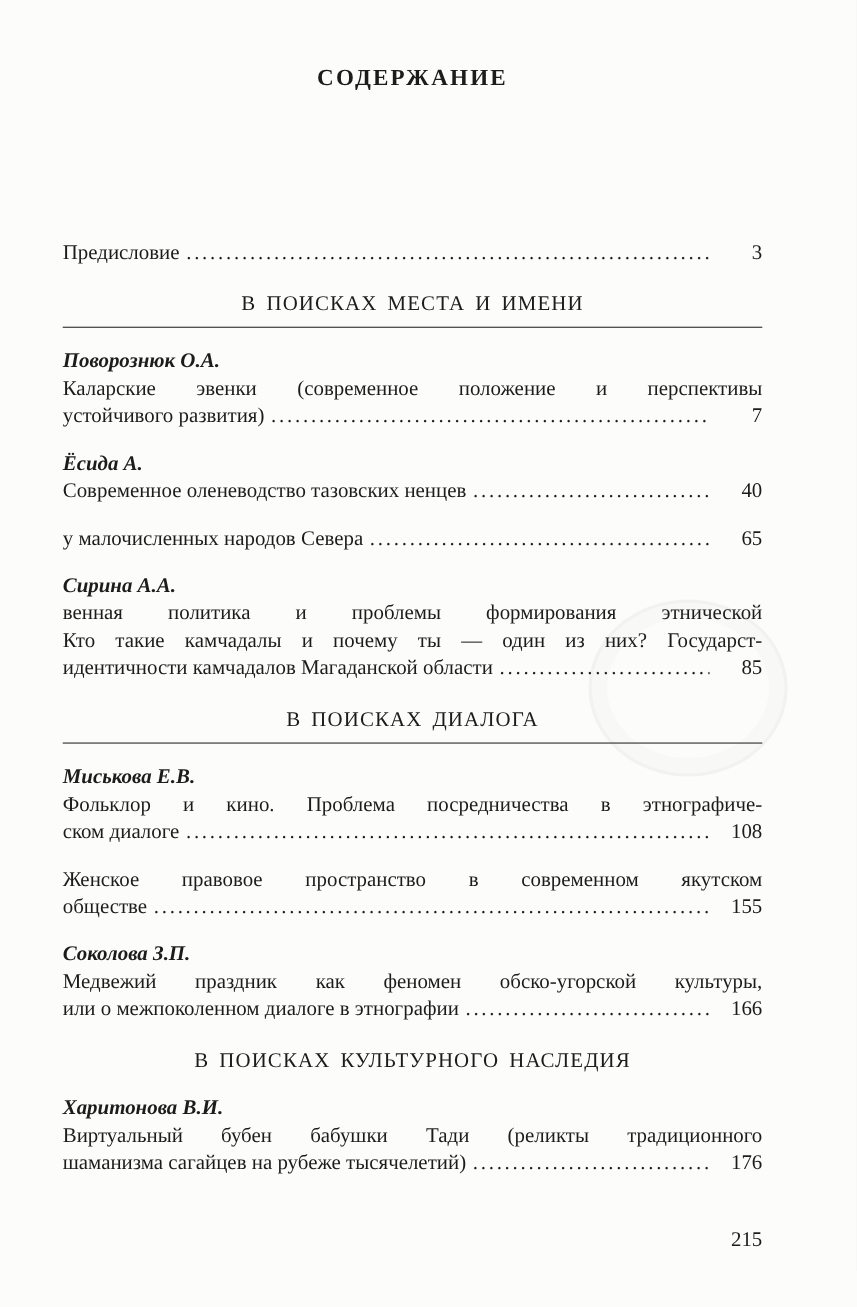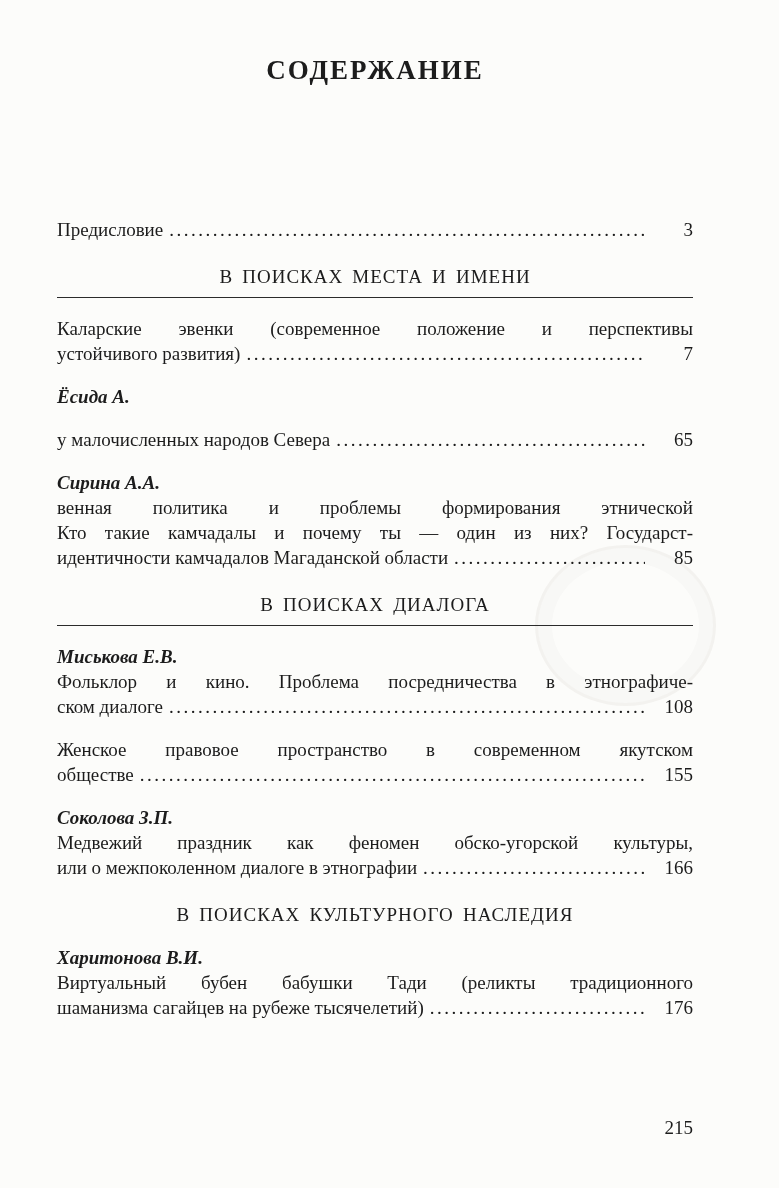--- a/index.html
+++ b/index.html
@@ -17,21 +17,21 @@
     font-family: "Liberation Serif", "DejaVu Serif", serif;
     font-size: 19px;
     line-height: 25px;
     box-sizing: border-box;
     padding: 58px 86px 0 57px;
     overflow: hidden;
   }
   .doc-title {
     text-align: center;
     font-weight: bold;
-    font-size: 27px;
+    font-size: 21px;
     letter-spacing: 2px;
   }
   .preface-line {
     margin-top: 134px;
   }
   .toc-line {
     display: flex;
     align-items: baseline;
   }
   .toc-line .t {
@@ -103,30 +103,36 @@
   <div class="preface-line toc-line">
     <span class="t">Предисловие</span>
     <span class="dots"></span>
     <span class="pg">3</span>
   </div>
 
   <div class="section-head">В ПОИСКАХ МЕСТА И ИМЕНИ</div>
   <div class="section-rule"></div>
 
   <div class="entry">
+    <div class="author">Поворознюк О.А.</div>
     <div class="cont">Каларские эвенки (современное положение и перспективы</div>
     <div class="toc-line">
       <span class="t">устойчивого развития)</span>
       <span class="dots"></span>
       <span class="pg">7</span>
     </div>
   </div>
 
   <div class="entry">
     <div class="author">Ёсида А.</div>
+    <div class="toc-line">
+      <span class="t">Современное оленеводство тазовских ненцев</span>
+      <span class="dots"></span>
+      <span class="pg">40</span>
+    </div>
   </div>
 
   <div class="entry">
     <div class="toc-line">
       <span class="t">у малочисленных народов Севера</span>
       <span class="dots"></span>
       <span class="pg">65</span>
     </div>
   </div>
 

